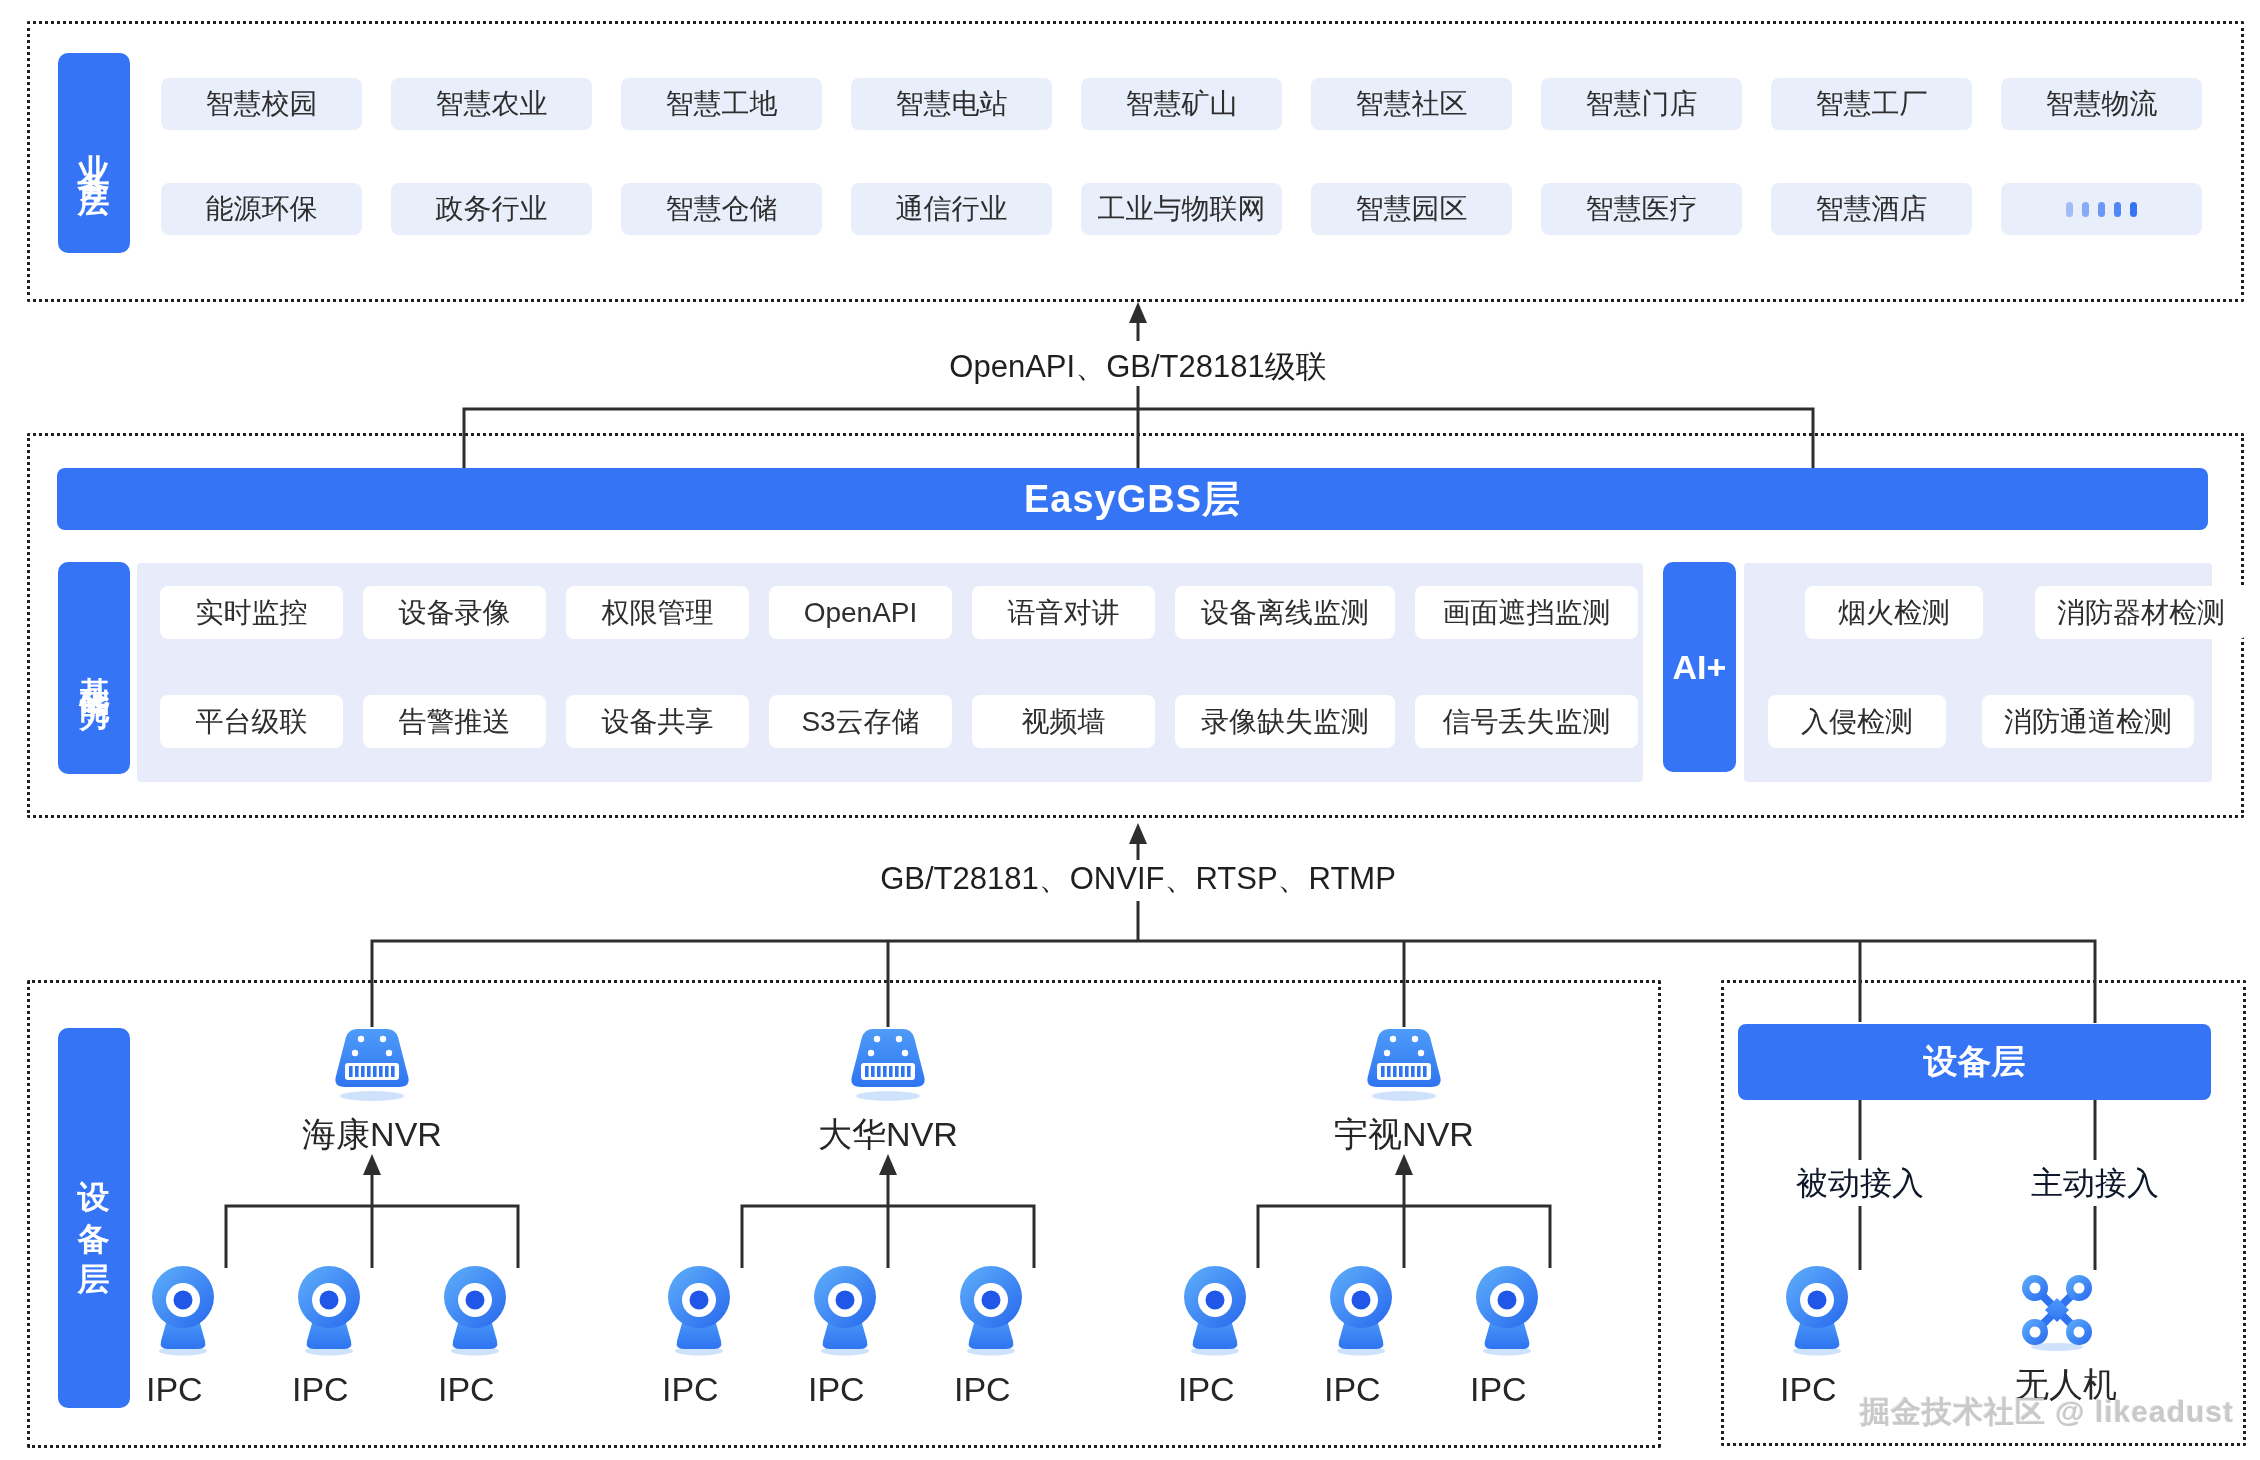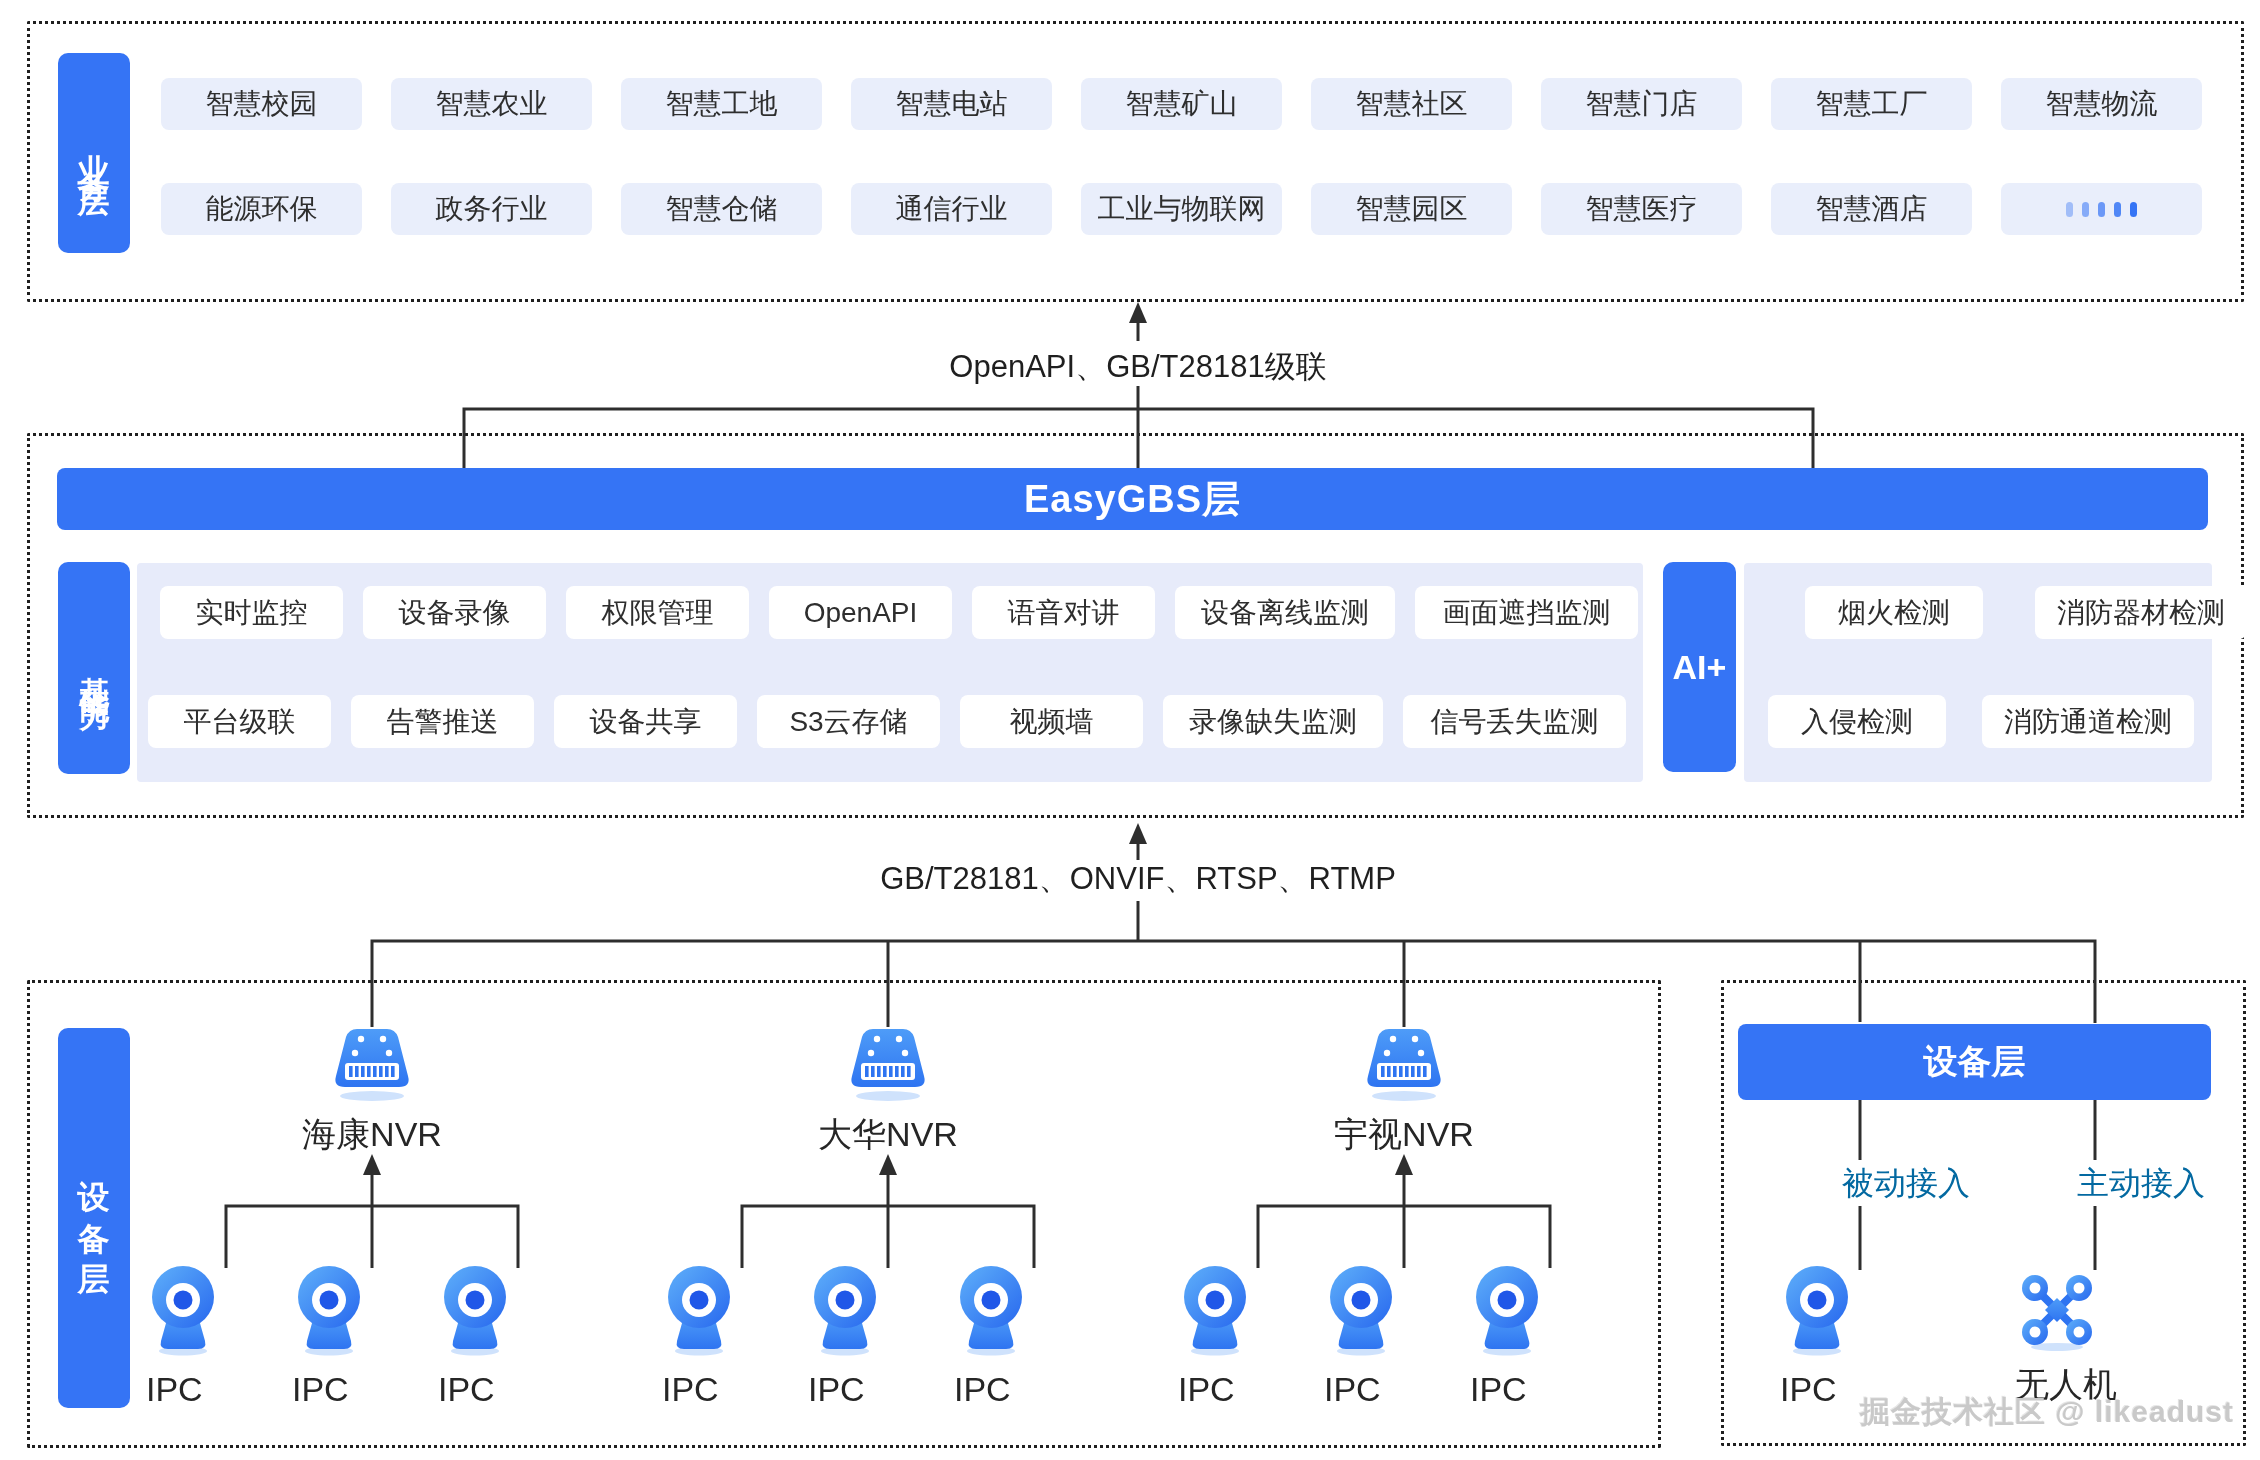--- a/index.html
+++ b/index.html
@@ -18,21 +18,21 @@
     grid-template-columns:repeat(9,1fr);column-gap:29px;row-gap:53px;z-index:3;}
   .biz-grid .chip{height:52px;}
   .panel{position:absolute;background:#E7EBFA;border-radius:4px;z-index:2;}
   .cap-row{position:absolute;display:flex;gap:20px;}
   .cap-row .chip{height:53px;}
   .conn-label{position:absolute;font-size:31px;font-weight:500;color:#1f1f1f;text-align:center;z-index:3;}
   .nvr-unit{position:absolute;width:240px;text-align:center;z-index:3;}
   .nvr-label{margin-top:6px;font-size:34px;font-weight:500;color:#262626;}
   .dev-unit{position:absolute;width:160px;text-align:left;z-index:3;}
   .dev-label{margin-top:10px;font-size:34px;font-weight:500;color:#262626;}
-  .access-label{position:absolute;width:220px;text-align:right;font-size:32px;font-weight:500;color:#0369a1;z-index:3;background:#fff;}
+  .access-label{position:absolute;width:220px;text-align:center;font-size:32px;font-weight:500;color:#0f172a;z-index:3;background:#fff;}
   .dots-chip{display:flex;align-items:center;justify-content:center;gap:9px;}
   .dots-chip i{display:block;width:7px;height:15px;border-radius:4px;background:#3574F5;}
   .dots-chip i:nth-child(1){opacity:.4}.dots-chip i:nth-child(2){opacity:.55}
   .dots-chip i:nth-child(3){opacity:.7}.dots-chip i:nth-child(4){opacity:.85}
   .watermark{position:absolute;right:26px;top:1392px;font-size:30px;font-weight:600;color:#c9c9c9;
     text-shadow:2px 2px 1px rgba(255,255,255,.95),-1px -1px 0 rgba(0,0,0,.10);z-index:5;letter-spacing:1px;}
 </style>
 </head>
 <body>
 
@@ -176,21 +176,21 @@
   <div class="panel" style="left:137px;top:563px;width:1506px;height:219px;">
     <div class="cap-row" style="left:23px;top:23px;">
       <div class="chip chip-white" style="width:183px">实时监控</div>
       <div class="chip chip-white" style="width:183px">设备录像</div>
       <div class="chip chip-white" style="width:183px">权限管理</div>
       <div class="chip chip-white" style="width:183px">OpenAPI</div>
       <div class="chip chip-white" style="width:183px">语音对讲</div>
       <div class="chip chip-white" style="width:220px">设备离线监测</div>
       <div class="chip chip-white" style="width:223px">画面遮挡监测</div>
     </div>
-    <div class="cap-row" style="left:11px;top:132px;">
+    <div class="cap-row" style="left:23px;top:132px;">
       <div class="chip chip-white" style="width:183px">平台级联</div>
       <div class="chip chip-white" style="width:183px">告警推送</div>
       <div class="chip chip-white" style="width:183px">设备共享</div>
       <div class="chip chip-white" style="width:183px">S3云存储</div>
       <div class="chip chip-white" style="width:183px">视频墙</div>
       <div class="chip chip-white" style="width:220px">录像缺失监测</div>
       <div class="chip chip-white" style="width:223px">信号丢失监测</div>
     </div>
   </div>
 

